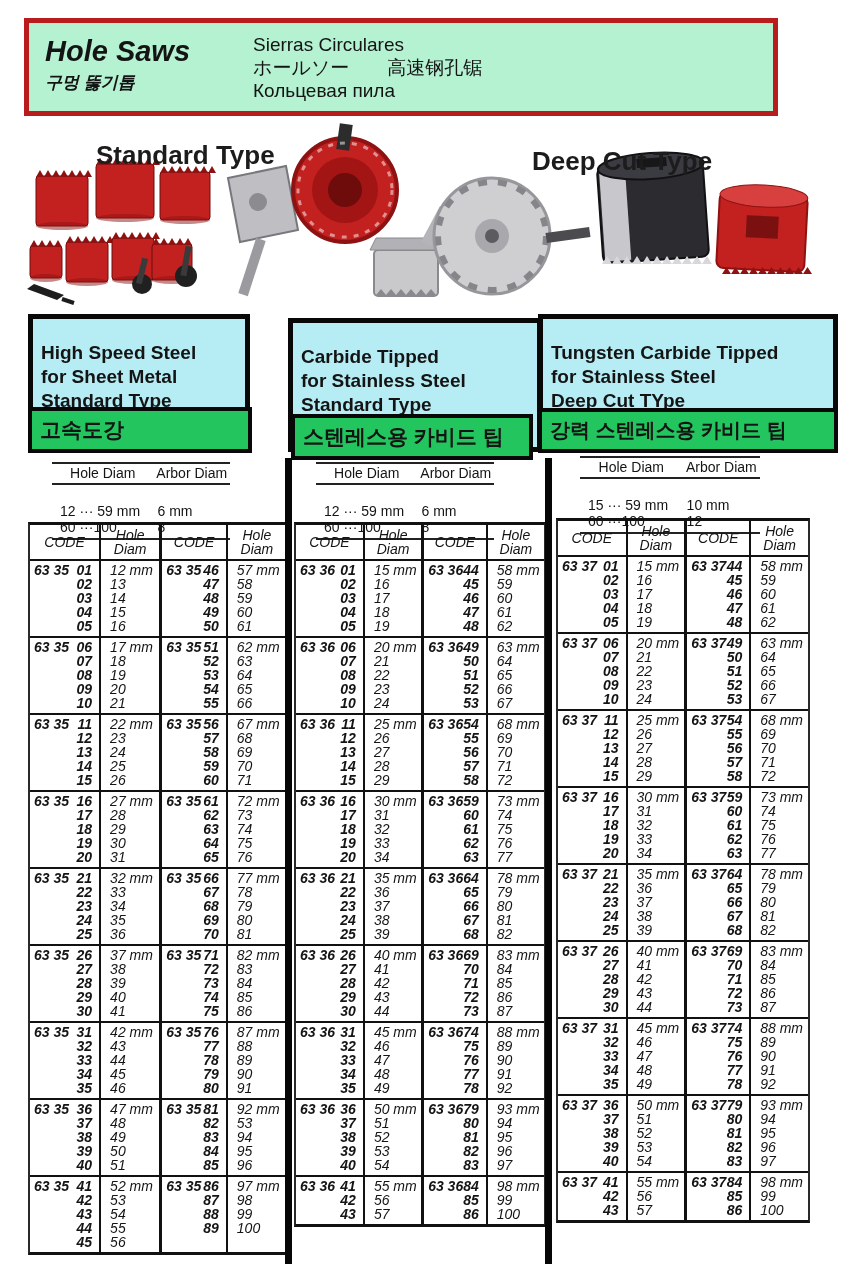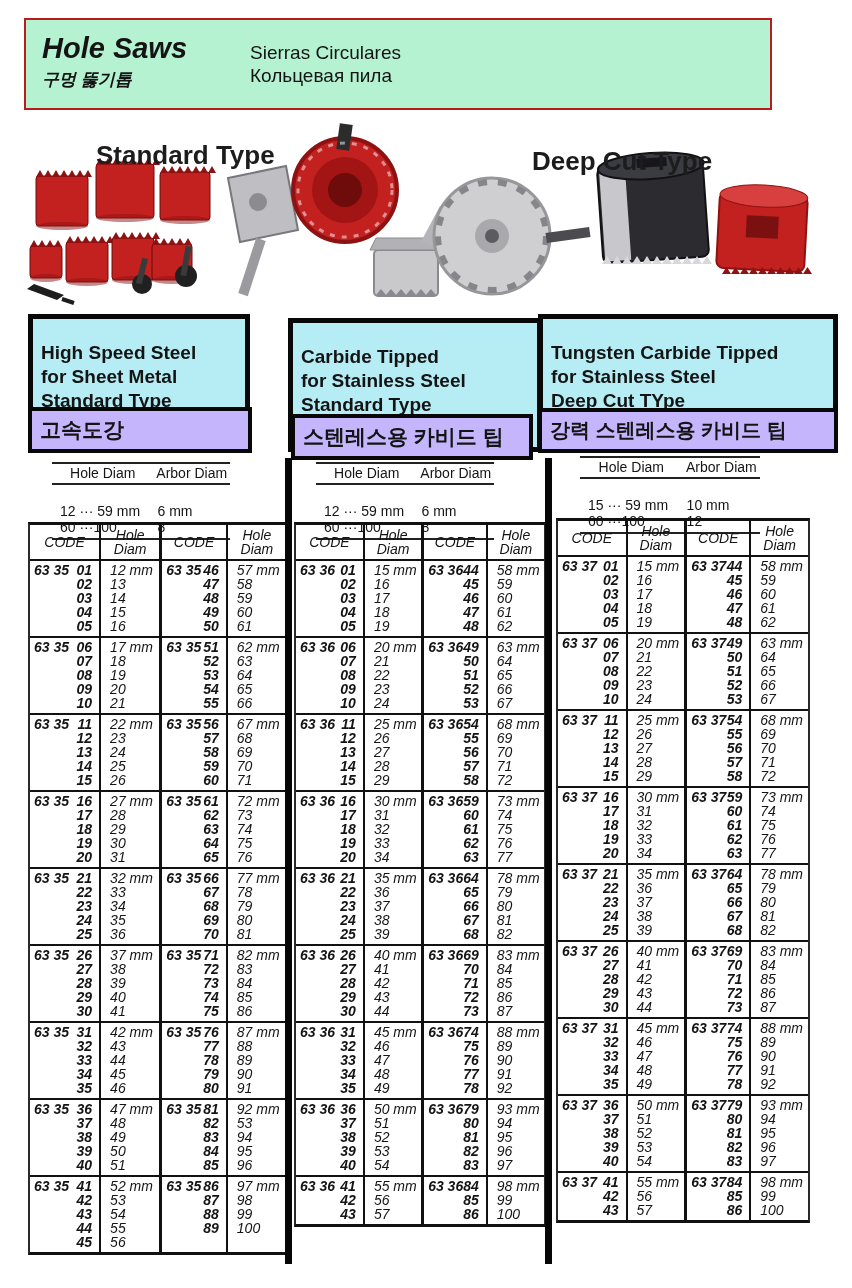--- a/index.html
+++ b/index.html
@@ -1,34 +1,34 @@
 <!DOCTYPE html>
 <html><head>
 <meta charset="utf-8">
 <style>
   html,body{margin:0;padding:0;background:#e8e8e8;}
   #page{position:relative;width:852px;height:1288px;background:#fff;overflow:hidden;
         font-family:"Liberation Sans",sans-serif;color:#141414;margin:0 auto;}
   
   .title-box{position:absolute;left:24px;top:18px;width:744px;height:88px;
-             background:#b4f2d2;border:2px solid #b91c1c;display:flex;align-items:center;}
+             background:#b4f2d2;border:5px solid #b91c1c;display:flex;align-items:center;}
   .title-left{width:190px;padding-left:16px;}
   .t-en{font-size:29px;font-weight:bold;font-style:italic;line-height:32px;letter-spacing:0px;}
   .t-ko{font-size:17px;font-weight:bold;font-style:italic;line-height:32px;}
   .title-right{padding-left:18px;font-size:19px;line-height:23px;}
   .title-right .jrow span + span{margin-left:38px;}
   
   .photo-strip{position:absolute;left:0;top:118px;width:852px;height:190px;}
   .type-label{position:absolute;font-weight:bold;font-size:26px;color:#1c1c1c;}
   .type-label.std{left:96px;top:22px;}
   .type-label.deep{left:532px;top:28px;}
   
   .type-box{position:absolute;background:#b6ecf4;border:5px solid #080808;
             font-weight:bold;font-size:19px;line-height:24px;padding:22px 8px;}
-  .kr-box{position:absolute;background:#c4b5fd;border:4px solid #080808;
+  .kr-box{position:absolute;background:#22c55e;border:4px solid #080808;
           font-weight:bold;font-size:21px;padding:5px 8px;white-space:nowrap;}
   
   .mini{position:absolute;font-size:14px;}
   .mini .mhead{display:grid;grid-template-columns:57% 43%;border-top:2px solid #222;
                border-bottom:2px solid #222;padding:1px 0 2px;}
   .mini .mhead div{text-align:center;}
   .mini .mrows{border-bottom:2px solid #222;padding:18px 0 3px;}
   .mini .mrow{display:grid;grid-template-columns:57% 43%;line-height:16px;}
   .mini .mrow div:first-child{padding-left:8px;}
   .mini .mrow div:last-child{padding-left:4px;}
@@ -58,20 +58,23 @@
 
 <div id="page">
 
   <div class="title-box">
     <div class="title-left">
       <div class="t-en">Hole Saws</div>
       <div class="t-ko">구멍 뚫기톱</div>
     </div>
     <div class="title-right">
       <div>Sierras Circulares</div>
+      <div class="jrow">
+        <span>ホールソー</span><span>高速钢孔锯</span>
+      </div>
       <div>Кольцевая пила</div>
     </div>
   </div>
 
   <div class="photo-strip">
     <div class="type-label std">Standard Type</div>
     <div class="type-label deep">Deep Cut Type</div>
     <svg id="photo-svg" width="852" height="190" viewBox="0 0 852 190">
         <rect x="36" y="58" width="52" height="50" rx="3" fill="#c32020" stroke="#6e0c0c" stroke-width="1"></rect>
         <path d="M36 59 l4 -7 l4 7 l4 -7 l4 7 l4 -7 l4 7 l4 -7 l4 7 l4 -7 l4 7 l4 -7 l4 7 l4 -7 l4 7 Z" fill="#8f1212"></path>

